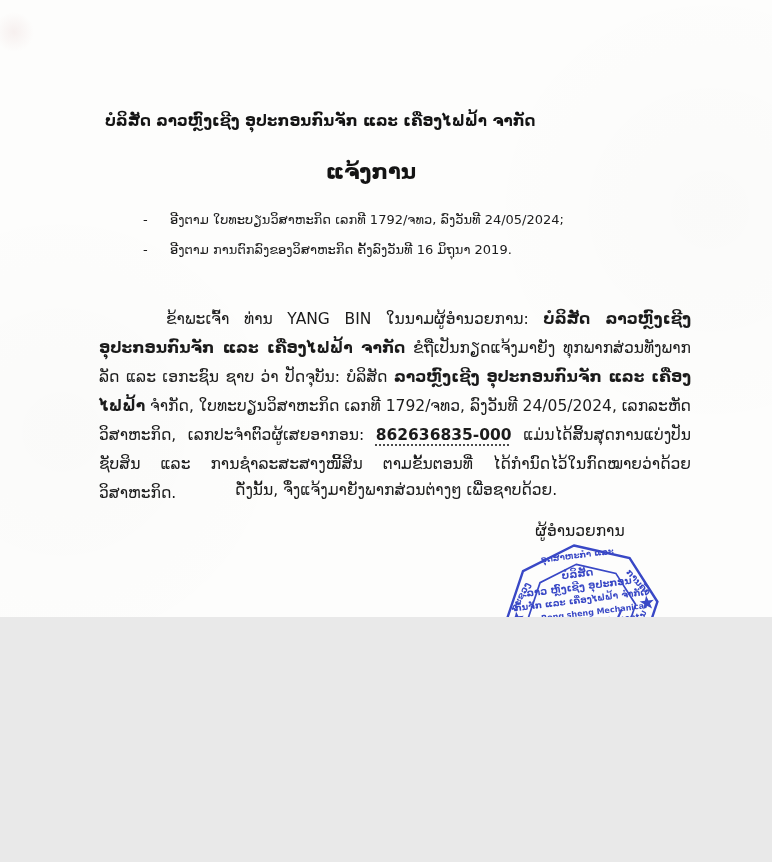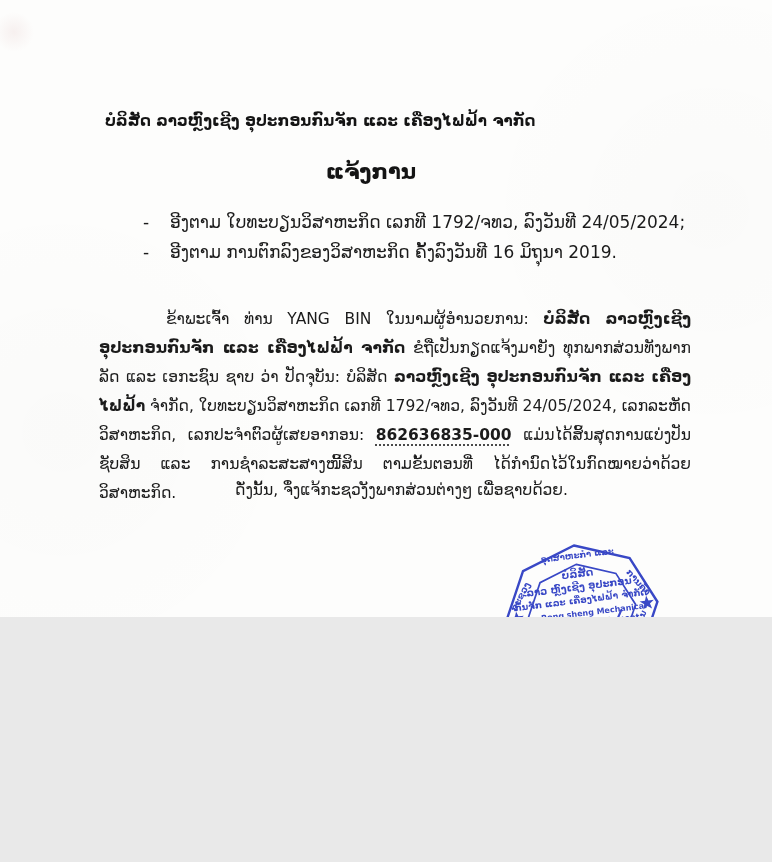--- a/index.html
+++ b/index.html
@@ -17,21 +17,21 @@
       radial-gradient(circle at 8% 70%, rgba(0,0,0,0.012), transparent 30%);
     color:#1b1b1b;
   }
   .abs{position:absolute;}
   
   .company-line{left:105px;top:112px;font-size:15px;font-weight:bold;color:#141414;letter-spacing:0.1px;}
   .center-band{left:63px;width:616px;text-align:center;color:#141414;}
   .notice-title{top:136px;font-size:21px;font-weight:bold;margin-top:24px;}
   .notice-subtitle{top:166px;font-size:15px;font-weight:bold;}
   
-  .ref-row{left:143px;font-size:17px;white-space:nowrap;}
+  .ref-row{left:143px;font-size:13px;white-space:nowrap;}
   .ref-row .dash{display:inline-block;width:27px;}
   .ref-1{top:212px;}
   .ref-2{top:242px;}
   
   .body-par{
     left:99px;top:305px;width:592px;
     font-size:15.5px;line-height:29px;
     text-align:justify;text-indent:67px;
   }
   .seg-b{font-weight:bold;}
@@ -66,22 +66,23 @@
     <span class="dash">-</span><span>ອີງຕາມ ໃບທະບຽນວິສາຫະກິດ ເລກທີ 1792/ຈທວ, ລົງວັນທີ 24/05/2024;</span>
   </div>
   <div class="abs ref-row ref-2">
     <span class="dash">-</span><span>ອີງຕາມ ການຕົກລົງຂອງວິສາຫະກິດ ຄັ້ງລົງວັນທີ 16 ມິຖຸນາ 2019.</span>
   </div>
 
   <div class="abs body-par">
     <span>ຂ້າພະເຈົ້າ ທ່ານ YANG BIN ໃນນາມຜູ້ອຳນວຍການ:  </span><span class="seg-b">ບໍລິສັດ ລາວຫຼົງເຊີງ ອຸປະກອນກົນຈັກ ແລະ ເຄື່ອງໄຟຟ້າ ຈາກັດ</span><span> ຂໍຖືເປັນກຽດແຈ້ງມາຍັງ ທຸກພາກສ່ວນທັງພາກລັດ ແລະ ເອກະຊົນ ຊາບ ວ່າ ປັດຈຸບັນ: ບໍລິສັດ </span><span class="seg-b">ລາວຫຼົງເຊີງ ອຸປະກອນກົນຈັກ ແລະ ເຄື່ອງໄຟຟ້າ</span><span> ຈຳກັດ, ໃບທະບຽນວິສາຫະກິດ ເລກທີ 1792/ຈທວ, ລົງວັນທີ 24/05/2024, ເລກລະຫັດວິສາຫະກິດ, ເລກປະຈຳຕົວຜູ້ເສຍອາກອນ: </span><span class="seg-bu">862636835-000</span><span> ແມ່ນໄດ້ສິ້ນສຸດການແບ່ງປັນຊັບສິນ ແລະ ການຊຳລະສະສາງໜີ້ສິນ ຕາມຂັ້ນຕອນທີ່ ໄດ້ກຳນົດໄວ້ໃນກົດໝາຍວ່າດ້ວຍວິສາຫະກິດ.</span>
   </div>
 
-  <div class="abs closing-line">ດັ່ງນັ້ນ, ຈຶ່ງແຈ້ກະຊວງັງພາກສ່ວນຕ່າງໆ ເພື່ອຊາບດ້ວຍ.</div>
+  <div class="abs closing-line">ດັ່ງນັ້ນ, ຈຶ່ງແຈ້ງມາຍັງພາກສ່ວນຕ່າງໆ ເພື່ອຊາບດ້ວຍ.</div>
 
+  <div class="abs signer-role">ຜູ້ອຳນວຍການ</div>
 
   <svg class="abs stamp-svg" width="158" height="136" viewBox="0 0 158 136">
     <g stroke="#2b3bc2" fill="none">
       <polygon stroke-width="2.4" points="79,2 132.7,21.3 155,68 132.7,114.7 79,134 25.3,114.7 3,68 25.3,21.3"></polygon>
       <polygon stroke-width="1.7" points="79,21 117.2,34.8 133,68 117.2,101.2 79,115 40.8,101.2 25,68 40.8,34.8"></polygon>
     </g>
     <g fill="#2b3bc2">
       <polygon points="13.5,60.5 15.26,65.57 20.63,65.68 16.35,68.93 17.91,74.07 13.5,71 9.09,74.07 10.65,68.93 6.37,65.68 11.74,65.57"></polygon>
       <polygon points="144.5,60.5 146.26,65.57 151.63,65.68 147.35,68.93 148.91,74.07 144.5,71 140.09,74.07 141.65,68.93 137.37,65.68 142.74,65.57"></polygon>
       <text font-size="9" font-weight="bold" text-anchor="middle" transform="translate(22,48) rotate(-55)">ກະຊວງ</text>

